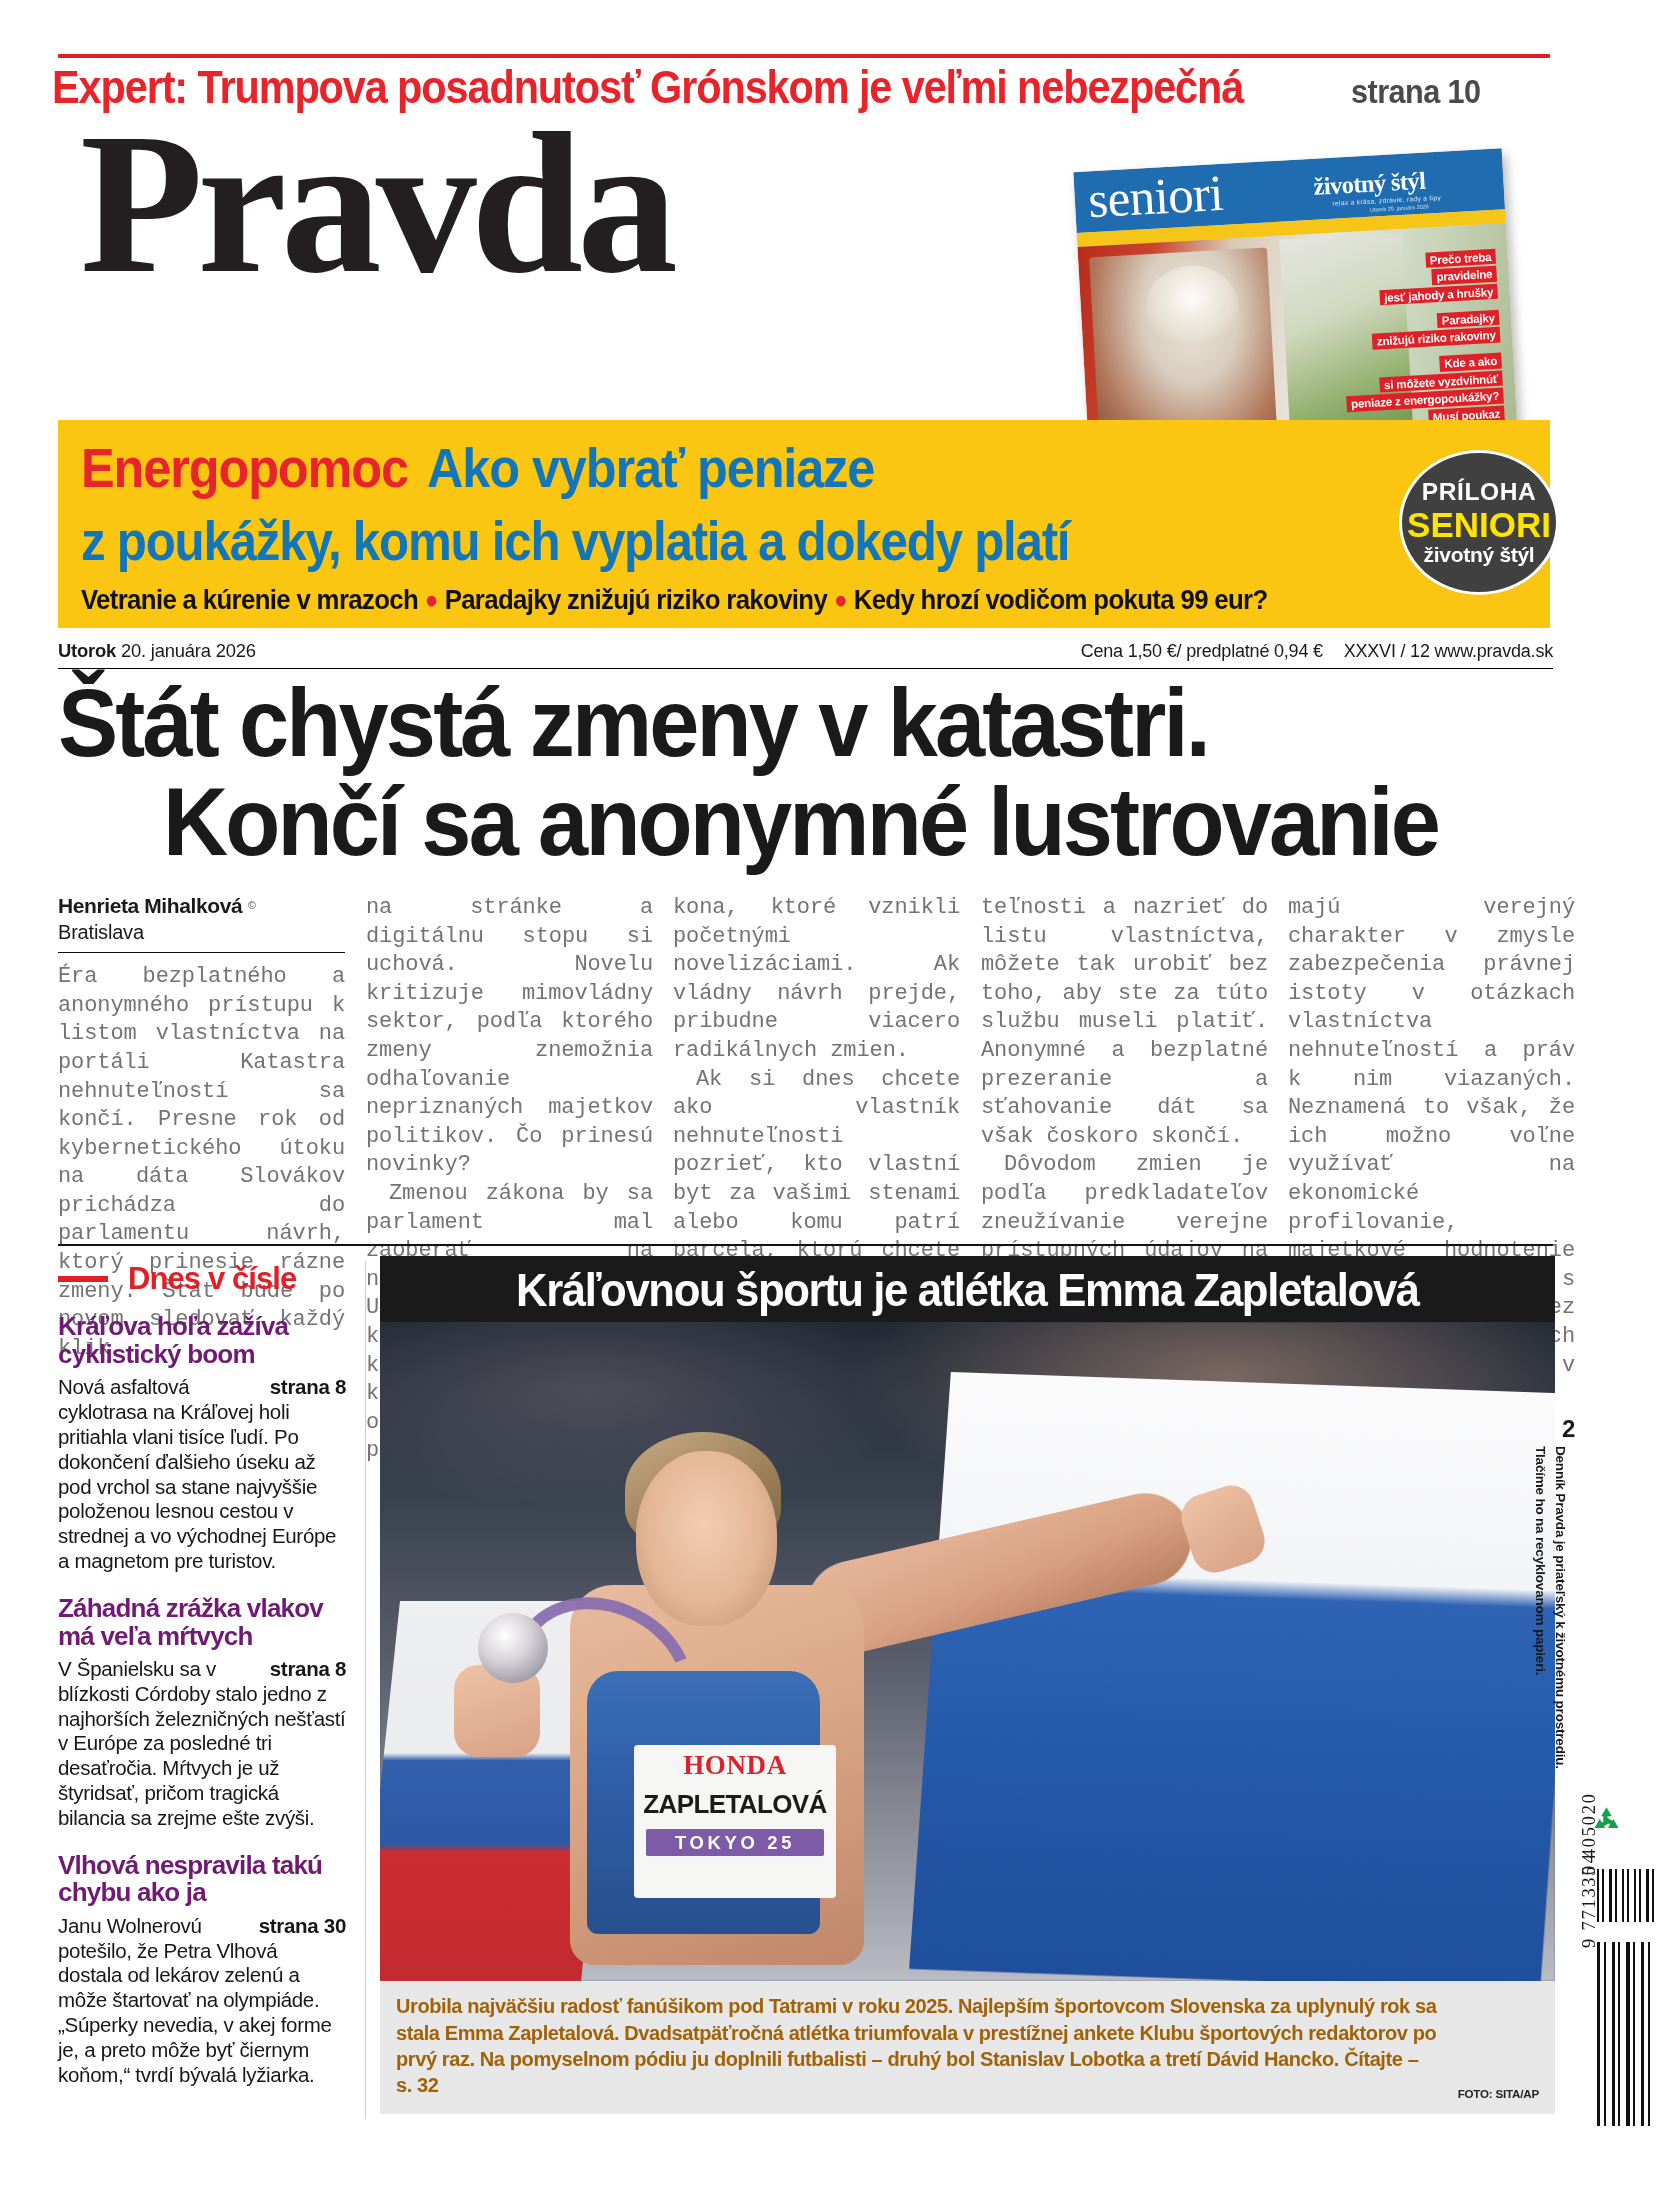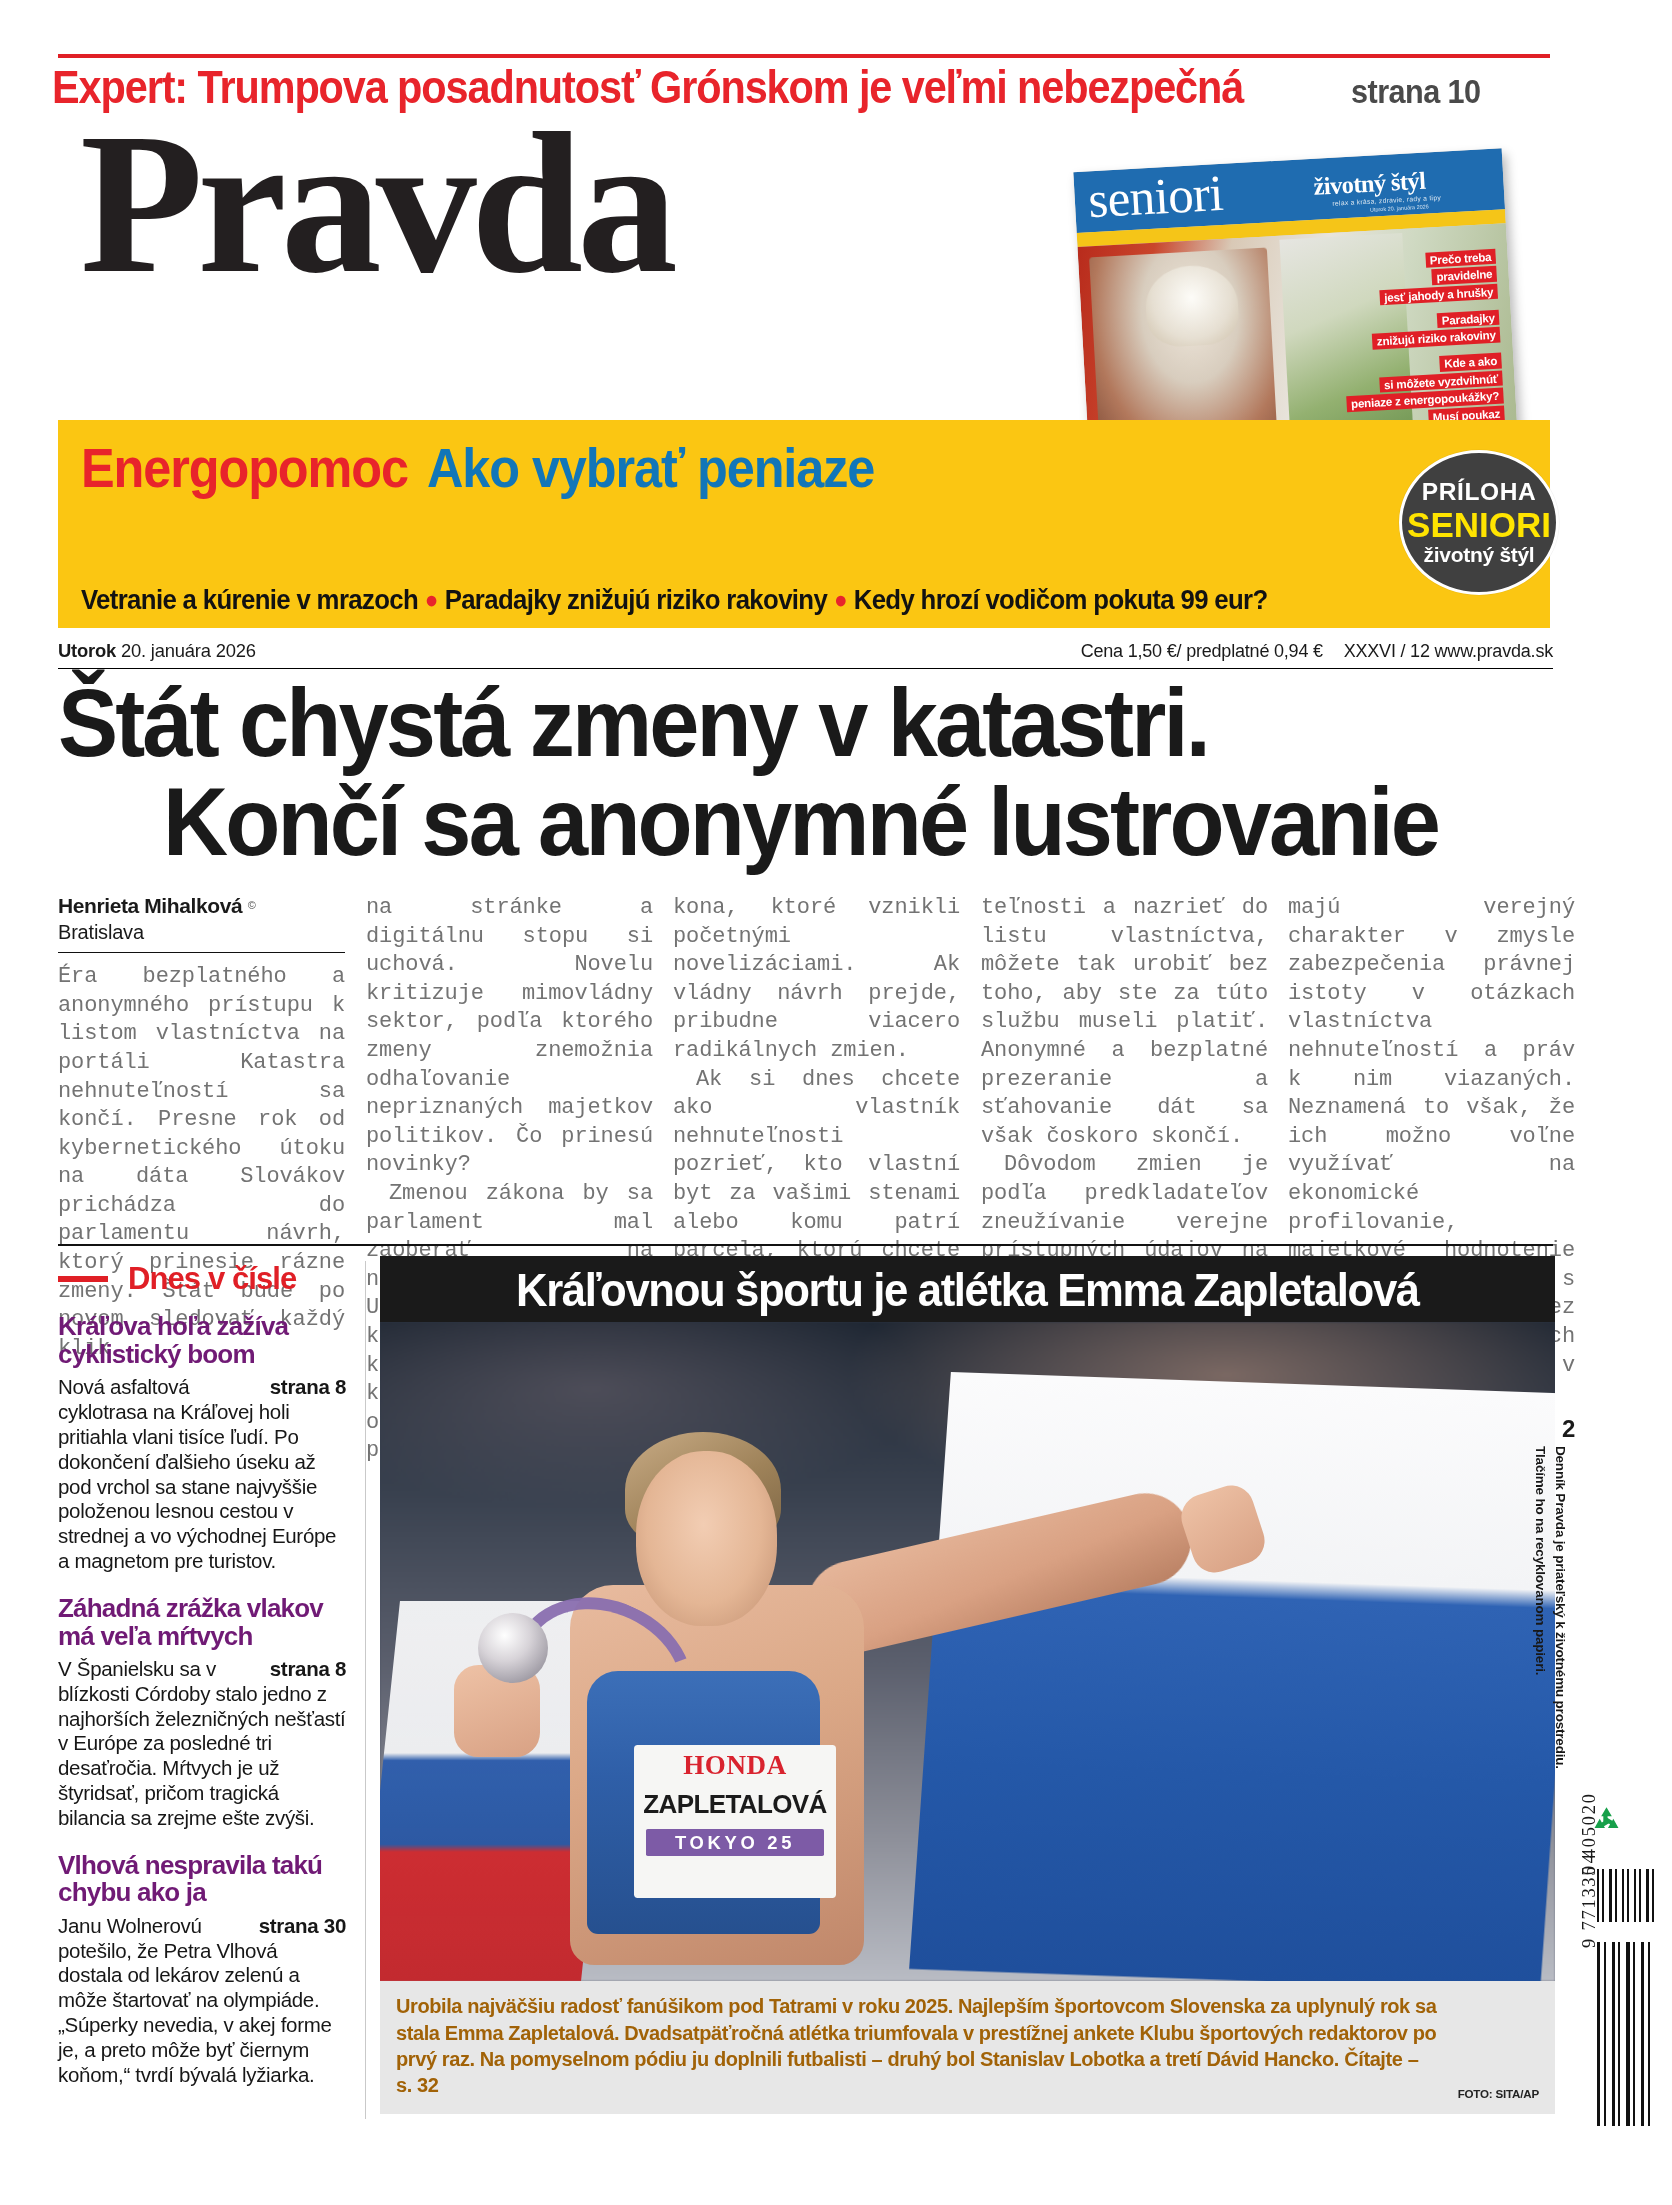--- a/index.html
+++ b/index.html
@@ -267,20 +267,23 @@
         <div class="mag-tag">Musí poukaz</div>
         <div class="mag-tag">vybrať len adresát?</div>
       </div>
     </div>
   </div>
 
   <div class="yellowband"></div>
   <div class="yb-line1">
     <span class="yb-red">Energopomoc</span><span class="yb-blue">Ako vybrať peniaze</span>
   </div>
+  <div class="yb-line2">
+    <span class="yb-blue2">z poukážky, komu ich vyplatia a dokedy platí</span>
+  </div>
   <div class="yb-teasers">
     <span>Vetranie a kúrenie v mrazoch</span><span class="bullet">●</span><span>Paradajky znižujú riziko rakoviny</span><span class="bullet">●</span><span>Kedy hrozí vodičom pokuta 99 eur?</span>
   </div>
 
   <div class="badge">
     <div class="b1">PRÍLOHA</div>
     <div class="b2">SENIORI</div>
     <div class="b3">životný štýl</div>
   </div>
 

